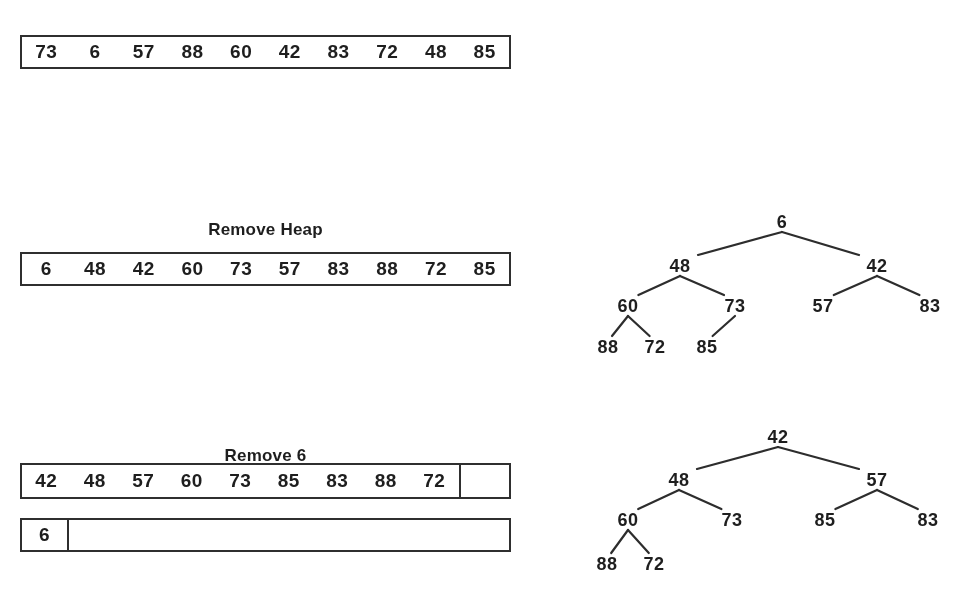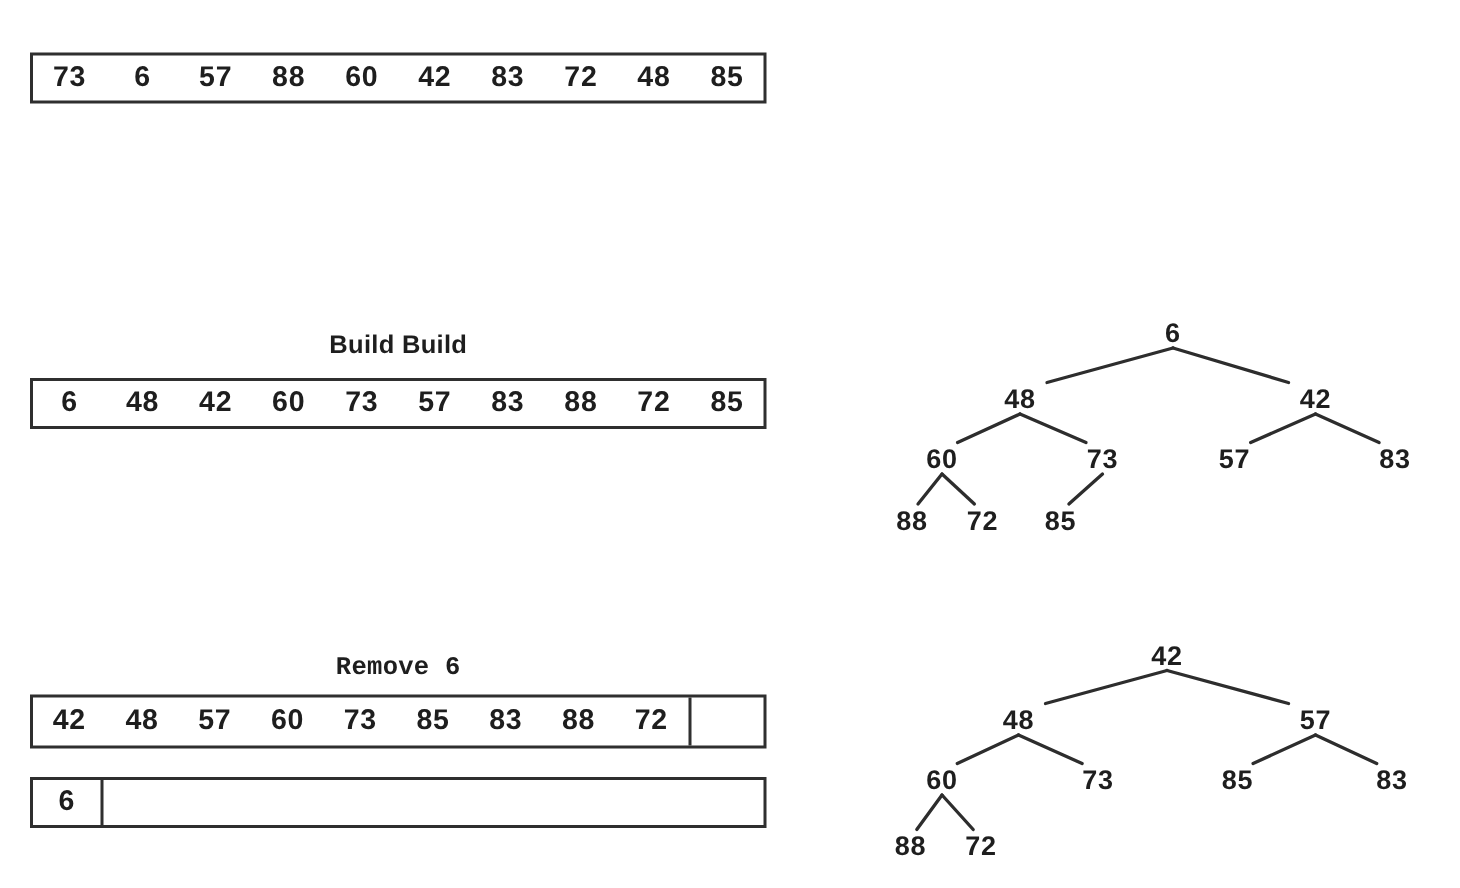--- a/index.html
+++ b/index.html
@@ -21,21 +21,21 @@
     width: 491px;
     text-align: center;
     font-size: 17px;
     font-weight: bold;
     letter-spacing: 0.2px;
     line-height: 20px;
     color: var(--ink, #1e1e1e);
   }
   .t1 { top: 7px; }
   .t2 { top: 220px; }
-  .t3 { top: 436px; font-family: Liberation Mono, monospace; }
+  .t3 { top: 446px; }
 
   .array-box {
     position: absolute;
     left: 20px;
     width: 491px;
     height: 34px;
     border: 2px solid var(--border, #2f2f2f);
     background: #ffffff;
     display: flex;
     align-items: stretch;
@@ -92,21 +92,21 @@
       <div class="cell">57</div>
       <div class="cell">88</div>
       <div class="cell">60</div>
       <div class="cell">42</div>
       <div class="cell">83</div>
       <div class="cell">72</div>
       <div class="cell">48</div>
       <div class="cell">85</div>
     </div>
 
-  <div class="section-title t2">Build Build</div>
+  <div class="section-title t2">Remove Heap</div>
   <div class="array-box a2">
       <div class="cell">6</div>
       <div class="cell">48</div>
       <div class="cell">42</div>
       <div class="cell">60</div>
       <div class="cell">73</div>
       <div class="cell">57</div>
       <div class="cell">83</div>
       <div class="cell">88</div>
       <div class="cell">72</div>

